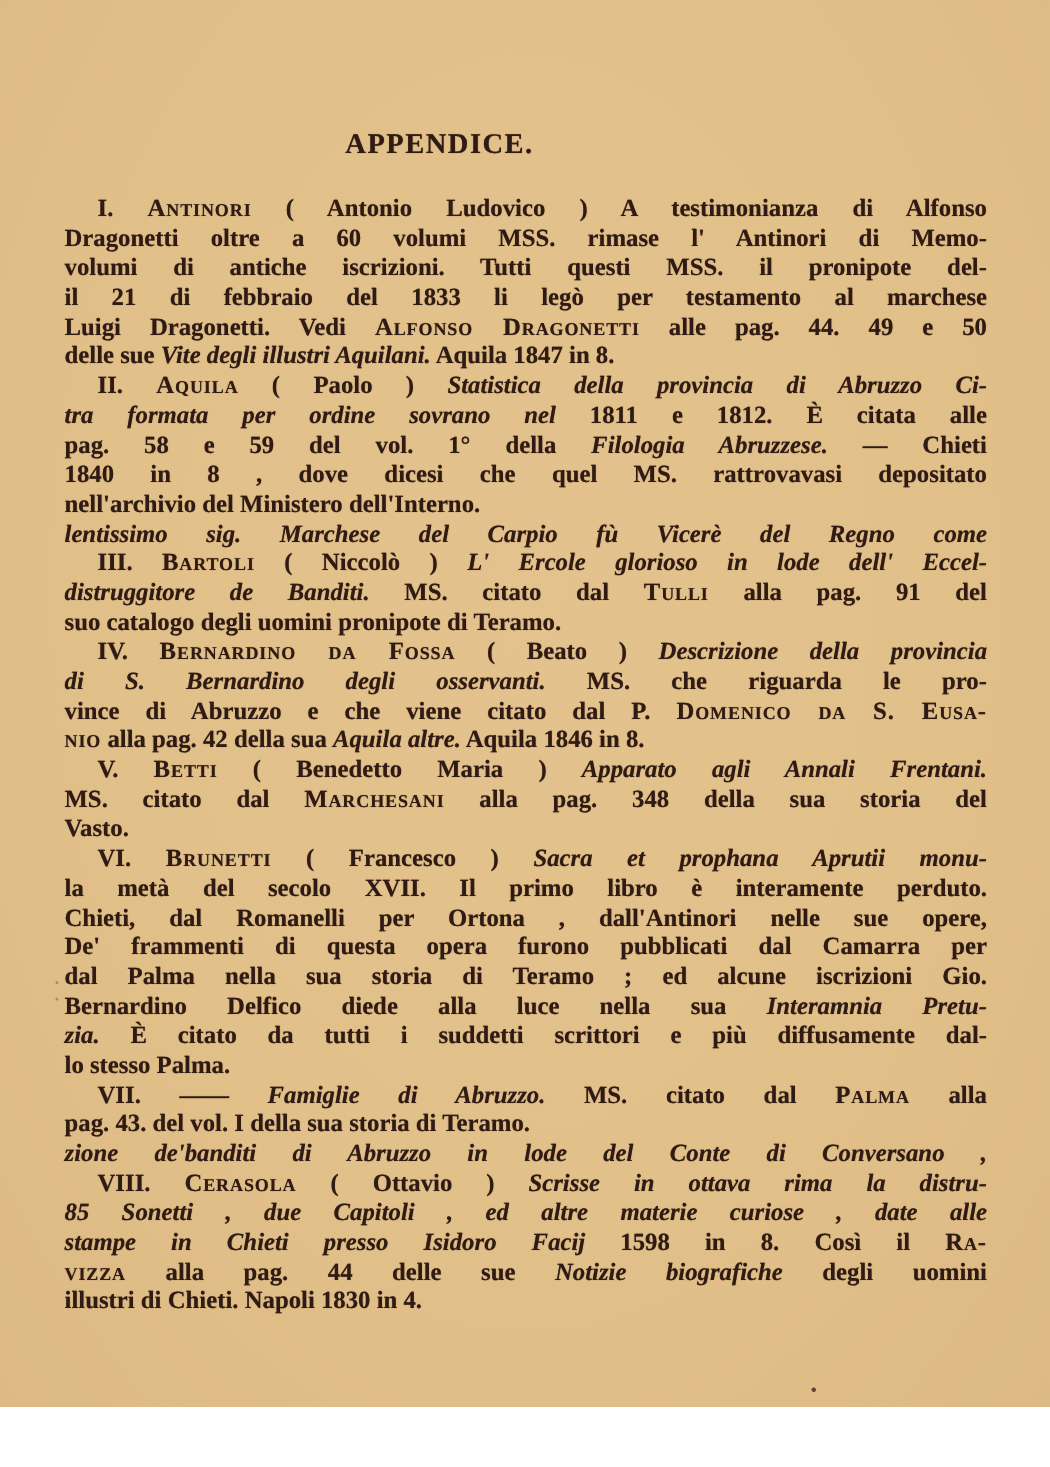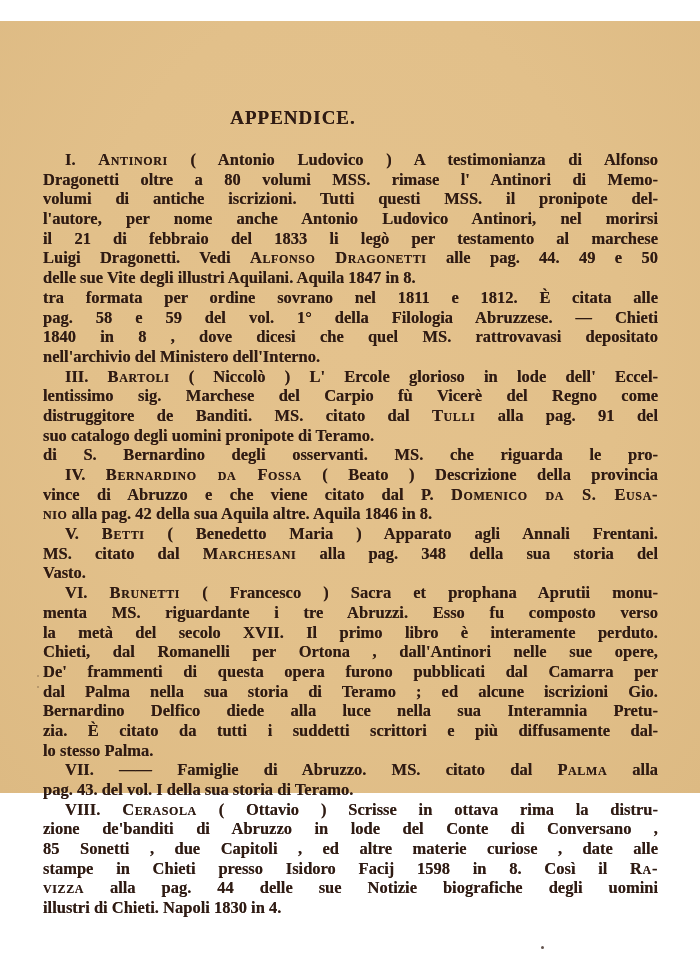--- a/index.html
+++ b/index.html
@@ -5,23 +5,22 @@
   html, body {
     margin: 0;
     padding: 0;
     width: 700px;
     height: 978px;
     overflow: hidden;
   }
   .page {
     position: relative;
     width: 700px;
-    height: 772px;
+    height: 938px;
     background: radial-gradient(ellipse at 50% 42%, #e4c28d 0%, #e2c08a 55%, #ddba83 100%);
-    margin-top: 21px;
   }
   .title {
     position: absolute;
     top: 86px;
     left: 0;
     width: 586px;
     text-align: center;
     font: 700 19px/22px "Liberation Serif", "DejaVu Serif", serif;
     letter-spacing: 1px;
     color: #2f1b13;
@@ -41,88 +40,87 @@
     text-shadow: 0 0 0.6px rgba(47, 27, 19, 0.65);
   }
   .line.just {
     white-space: normal;
     text-align: justify;
     text-align-last: justify;
   }
   .line.ind {
     padding-left: 22px;
   }
-  .it { }
+  .it { font-style: italic; }
   .sc { font-variant: small-caps; letter-spacing: 0.6px; }
   .speck {
     position: absolute;
     border-radius: 50%;
     background: #2f1b13;
   }
   .speck.s1 { left: 541px; top: 925px; width: 3px; height: 3px; opacity: 0.75; }
   .speck.s2 { left: 37px;  top: 654px; width: 2px; height: 2px; opacity: 0.3; }
   .speck.s3 { left: 37px;  top: 665px; width: 2px; height: 2px; opacity: 0.3; }
   .speck.s4 { left: 629px; top: 788px; width: 2px; height: 2px; opacity: 0.3; }
 </style>
 </head>
 <body>
 
 <div class="page">
   <div class="title">APPENDICE.</div>
   <div class="text-block" id="entries">
       <div class="entry">
         <div class="line just ind"><span>I. </span><span class="sc">Antinori</span><span> ( Antonio Ludovico ) A testimonianza di Alfonso</span></div>
-        <div class="line just"><span>Dragonetti oltre a 80 volumi MSS. rimase l' Antinori di Memo-</span></div>
+        <div class="line just"><span>Dragonetti oltre a 60 volumi MSS. rimase l' Antinori di Memo-</span></div>
         <div class="line just"><span>volumi di antiche iscrizioni. Tutti questi MSS. il pronipote del-</span></div>
-        <div class="line just"><span>l'autore, per nome anche Antonio Ludovico Antinori, nel morirsi</span></div>
         <div class="line just"><span>il 21 di febbraio del 1833 li legò per testamento al marchese</span></div>
         <div class="line just"><span>Luigi Dragonetti. Vedi </span><span class="sc">Alfonso Dragonetti</span><span> alle pag. 44. 49 e 50</span></div>
         <div class="line"><span>delle sue </span><span class="it">Vite degli illustri Aquilani.</span><span> Aquila 1847 in 8.</span></div>
       </div>
       <div class="entry">
+        <div class="line just ind"><span>II. </span><span class="sc">Aquila</span><span> ( Paolo ) </span><span class="it">Statistica della provincia di Abruzzo Ci-</span></div>
         <div class="line just"><span class="it">tra formata per ordine sovrano nel </span><span>1811 e 1812. È citata alle</span></div>
         <div class="line just"><span>pag. 58 e 59 del vol. 1° della </span><span class="it">Filologia Abruzzese.</span><span> — Chieti</span></div>
         <div class="line just"><span>1840 in 8 , dove dicesi che quel MS. rattrovavasi depositato</span></div>
         <div class="line"><span>nell'archivio del Ministero dell'Interno.</span></div>
       </div>
       <div class="entry">
+        <div class="line just"><span class="it">lentissimo sig. Marchese del Carpio fù Vicerè del Regno come</span></div>
         <div class="line just ind"><span>III. </span><span class="sc">Bartoli</span><span> ( Niccolò ) </span><span class="it">L' Ercole glorioso in lode dell' Eccel-</span></div>
-        <div class="line just"><span class="it">lentissimo sig. Marchese del Carpio fù Vicerè del Regno come</span></div>
         <div class="line just"><span class="it">distruggitore de Banditi.</span><span> MS. citato dal </span><span class="sc">Tulli</span><span> alla pag. 91 del</span></div>
         <div class="line"><span>suo catalogo degli uomini pronipote di Teramo.</span></div>
       </div>
       <div class="entry">
+        <div class="line just ind"><span>IV. </span><span class="sc">Bernardino da Fossa</span><span> ( Beato ) </span><span class="it">Descrizione della provincia</span></div>
         <div class="line just"><span class="it">di S. Bernardino degli osservanti.</span><span> MS. che riguarda le pro-</span></div>
-        <div class="line just ind"><span>IV. </span><span class="sc">Bernardino da Fossa</span><span> ( Beato ) </span><span class="it">Descrizione della provincia</span></div>
         <div class="line just"><span>vince di Abruzzo e che viene citato dal P. </span><span class="sc">Domenico da S. Eusa-</span></div>
         <div class="line"><span class="sc">nio</span><span> alla pag. 42 della sua </span><span class="it">Aquila altre.</span><span> Aquila 1846 in 8.</span></div>
       </div>
       <div class="entry">
         <div class="line just ind"><span>V. </span><span class="sc">Betti</span><span> ( Benedetto Maria ) </span><span class="it">Apparato agli Annali Frentani.</span></div>
         <div class="line just"><span>MS. citato dal </span><span class="sc">Marchesani</span><span> alla pag. 348 della sua storia del</span></div>
         <div class="line"><span>Vasto.</span></div>
       </div>
       <div class="entry">
         <div class="line just ind"><span>VI. </span><span class="sc">Brunetti</span><span> ( Francesco ) </span><span class="it">Sacra et prophana Aprutii monu-</span></div>
-        <div class="line just"><span class="it">menta</span><span> MS. riguardante i tre Abruzzi. Esso fu composto verso</span></div>
         <div class="line just"><span>la metà del secolo XVII. Il primo libro è interamente perduto.</span></div>
         <div class="line just"><span>Chieti, dal Romanelli per Ortona , dall'Antinori nelle sue opere,</span></div>
         <div class="line just"><span>De' frammenti di questa opera furono pubblicati dal Camarra per</span></div>
         <div class="line just"><span>dal Palma nella sua storia di Teramo ; ed alcune iscrizioni Gio.</span></div>
         <div class="line just"><span>Bernardino Delfico diede alla luce nella sua </span><span class="it">Interamnia Pretu-</span></div>
         <div class="line just"><span class="it">zia.</span><span> È citato da tutti i suddetti scrittori e più diffusamente dal-</span></div>
         <div class="line"><span>lo stesso Palma.</span></div>
       </div>
       <div class="entry">
         <div class="line just ind"><span>VII. —— </span><span class="it">Famiglie di Abruzzo.</span><span> MS. citato dal </span><span class="sc">Palma</span><span> alla</span></div>
         <div class="line"><span>pag. 43. del vol. I della sua storia di Teramo.</span></div>
       </div>
       <div class="entry">
+        <div class="line just"><span class="it">zione de'banditi di Abruzzo in lode del Conte di Conversano ,</span></div>
         <div class="line just ind"><span>VIII. </span><span class="sc">Cerasola</span><span> ( Ottavio ) </span><span class="it">Scrisse in ottava rima la distru-</span></div>
-        <div class="line just"><span class="it">zione de'banditi di Abruzzo in lode del Conte di Conversano ,</span></div>
         <div class="line just"><span class="it">85 Sonetti , due Capitoli , ed altre materie curiose , date alle</span></div>
         <div class="line just"><span class="it">stampe in Chieti presso Isidoro Facij </span><span>1598 in 8. Così il </span><span class="sc">Ra-</span></div>
         <div class="line just"><span class="sc">vizza</span><span> alla pag. 44 delle sue </span><span class="it">Notizie biografiche</span><span> degli uomini</span></div>
         <div class="line"><span>illustri di Chieti. Napoli 1830 in 4.</span></div>
       </div>
     </div>
   <div class="speck s1"></div>
   <div class="speck s2"></div>
   <div class="speck s3"></div>
   <div class="speck s4"></div>

